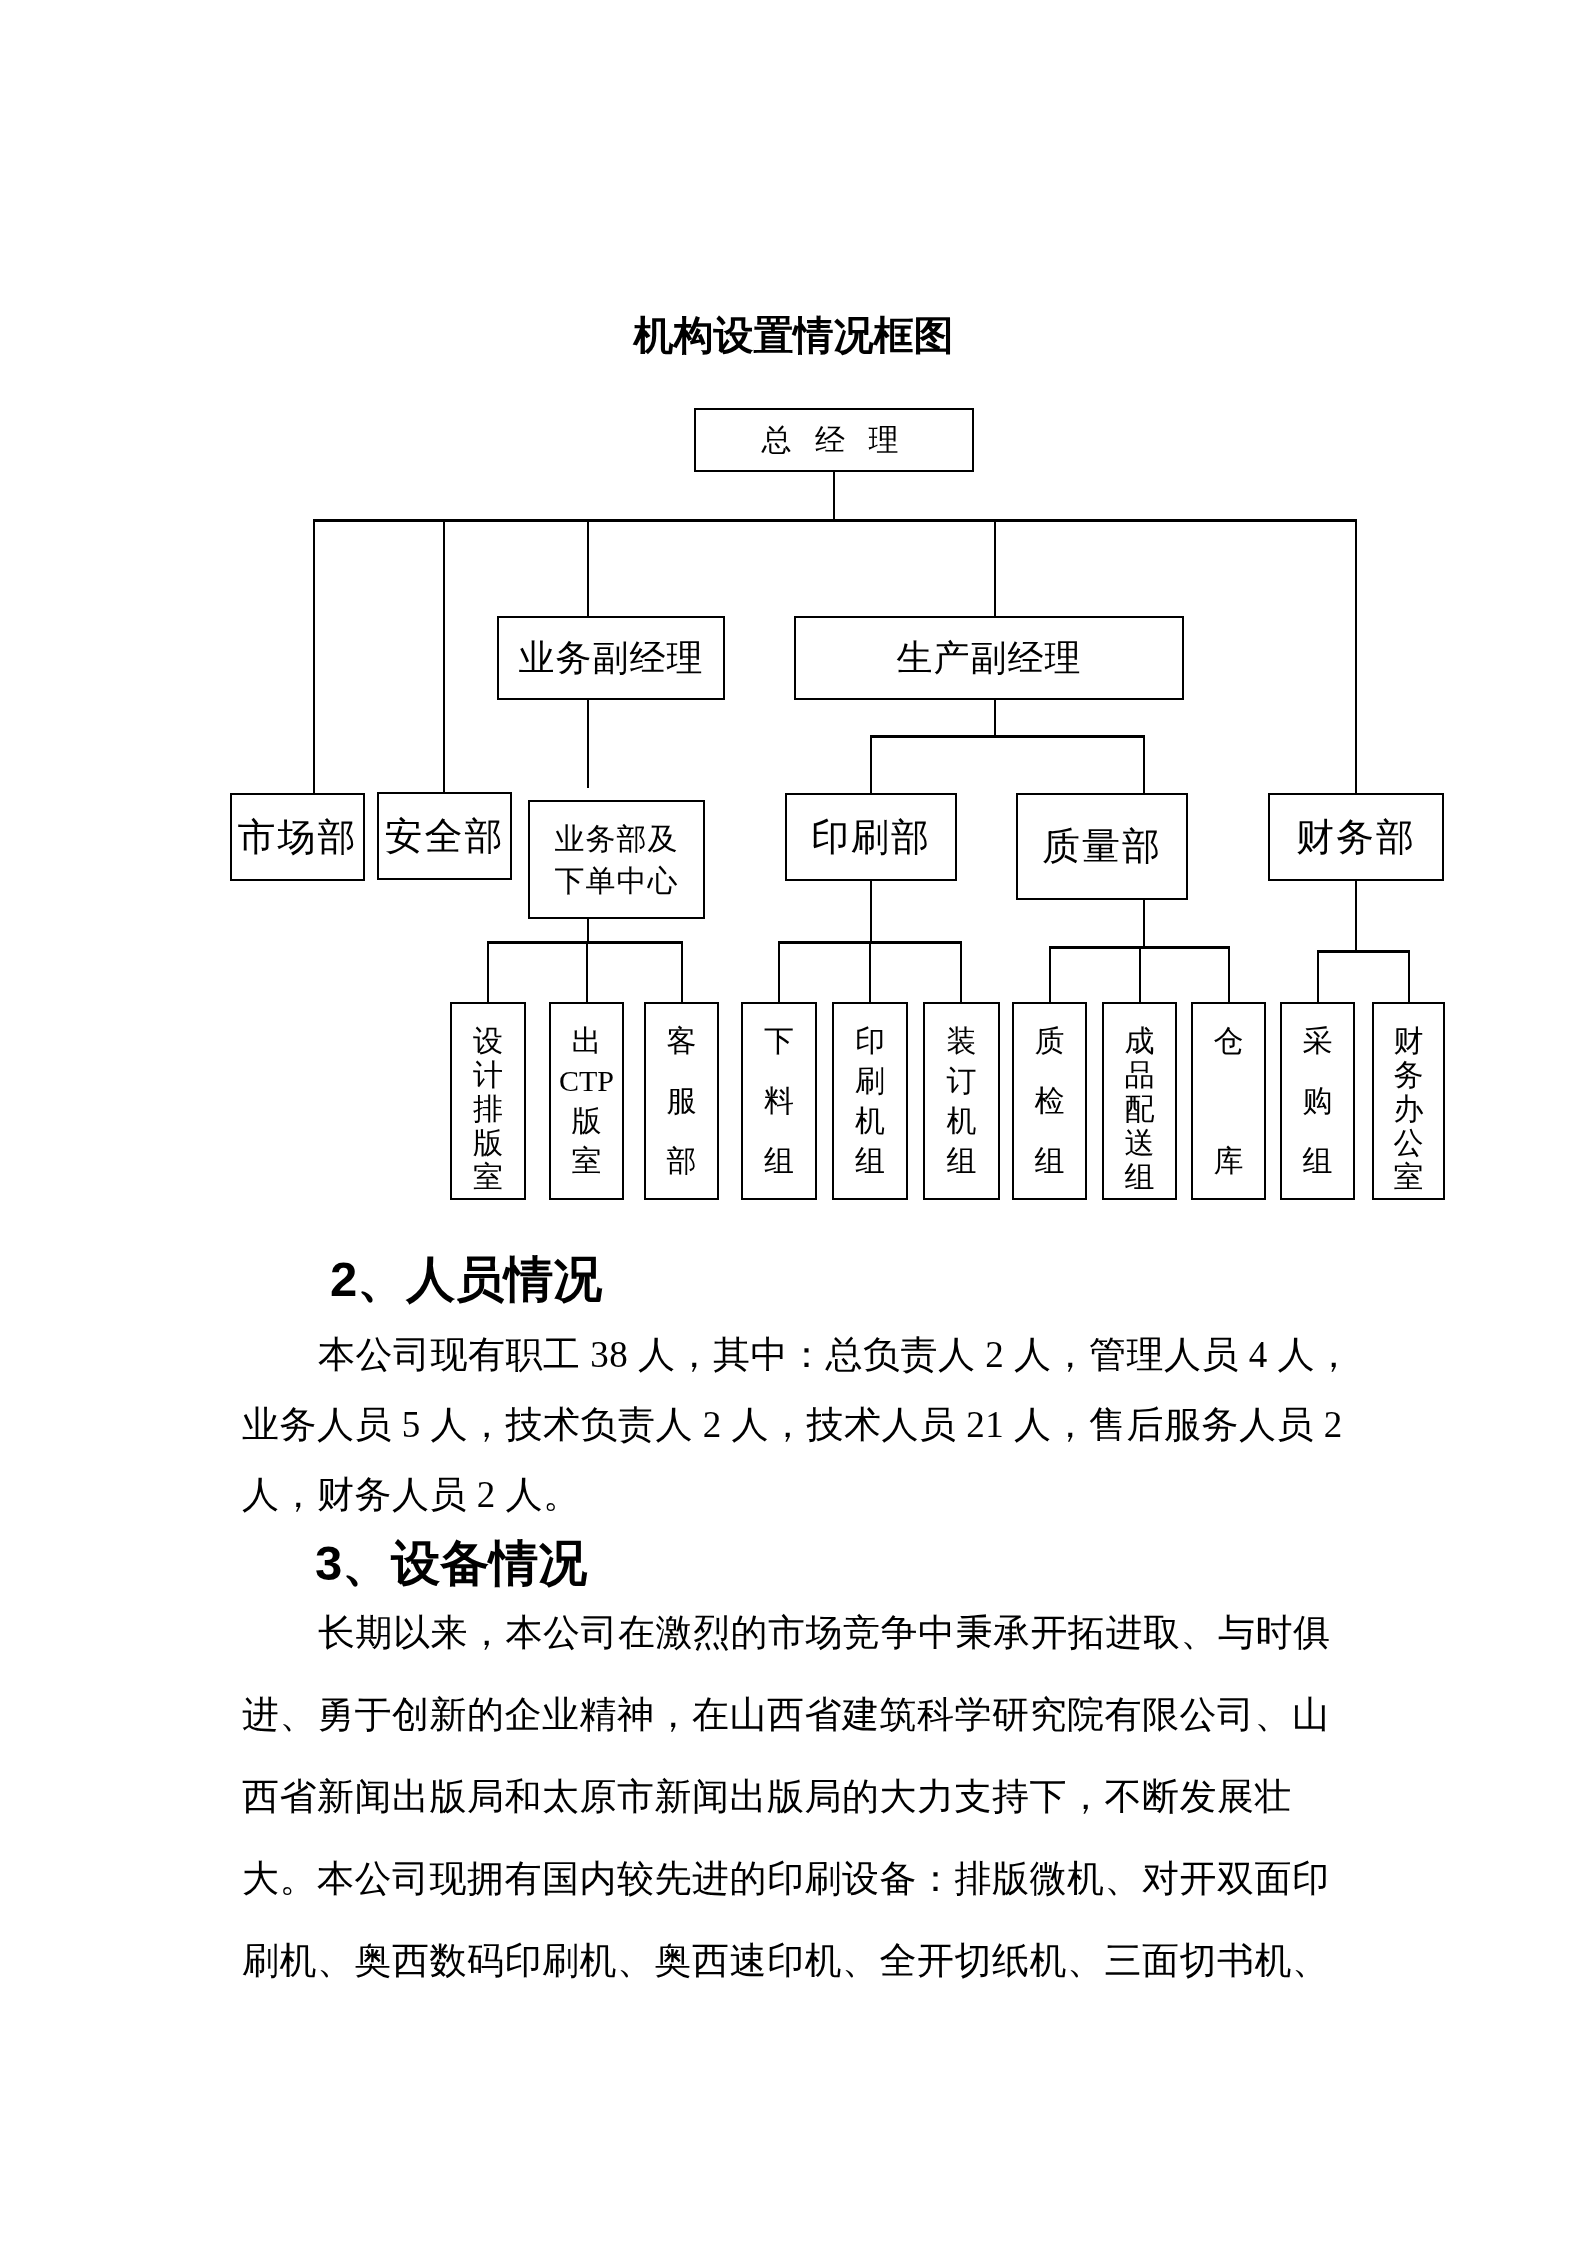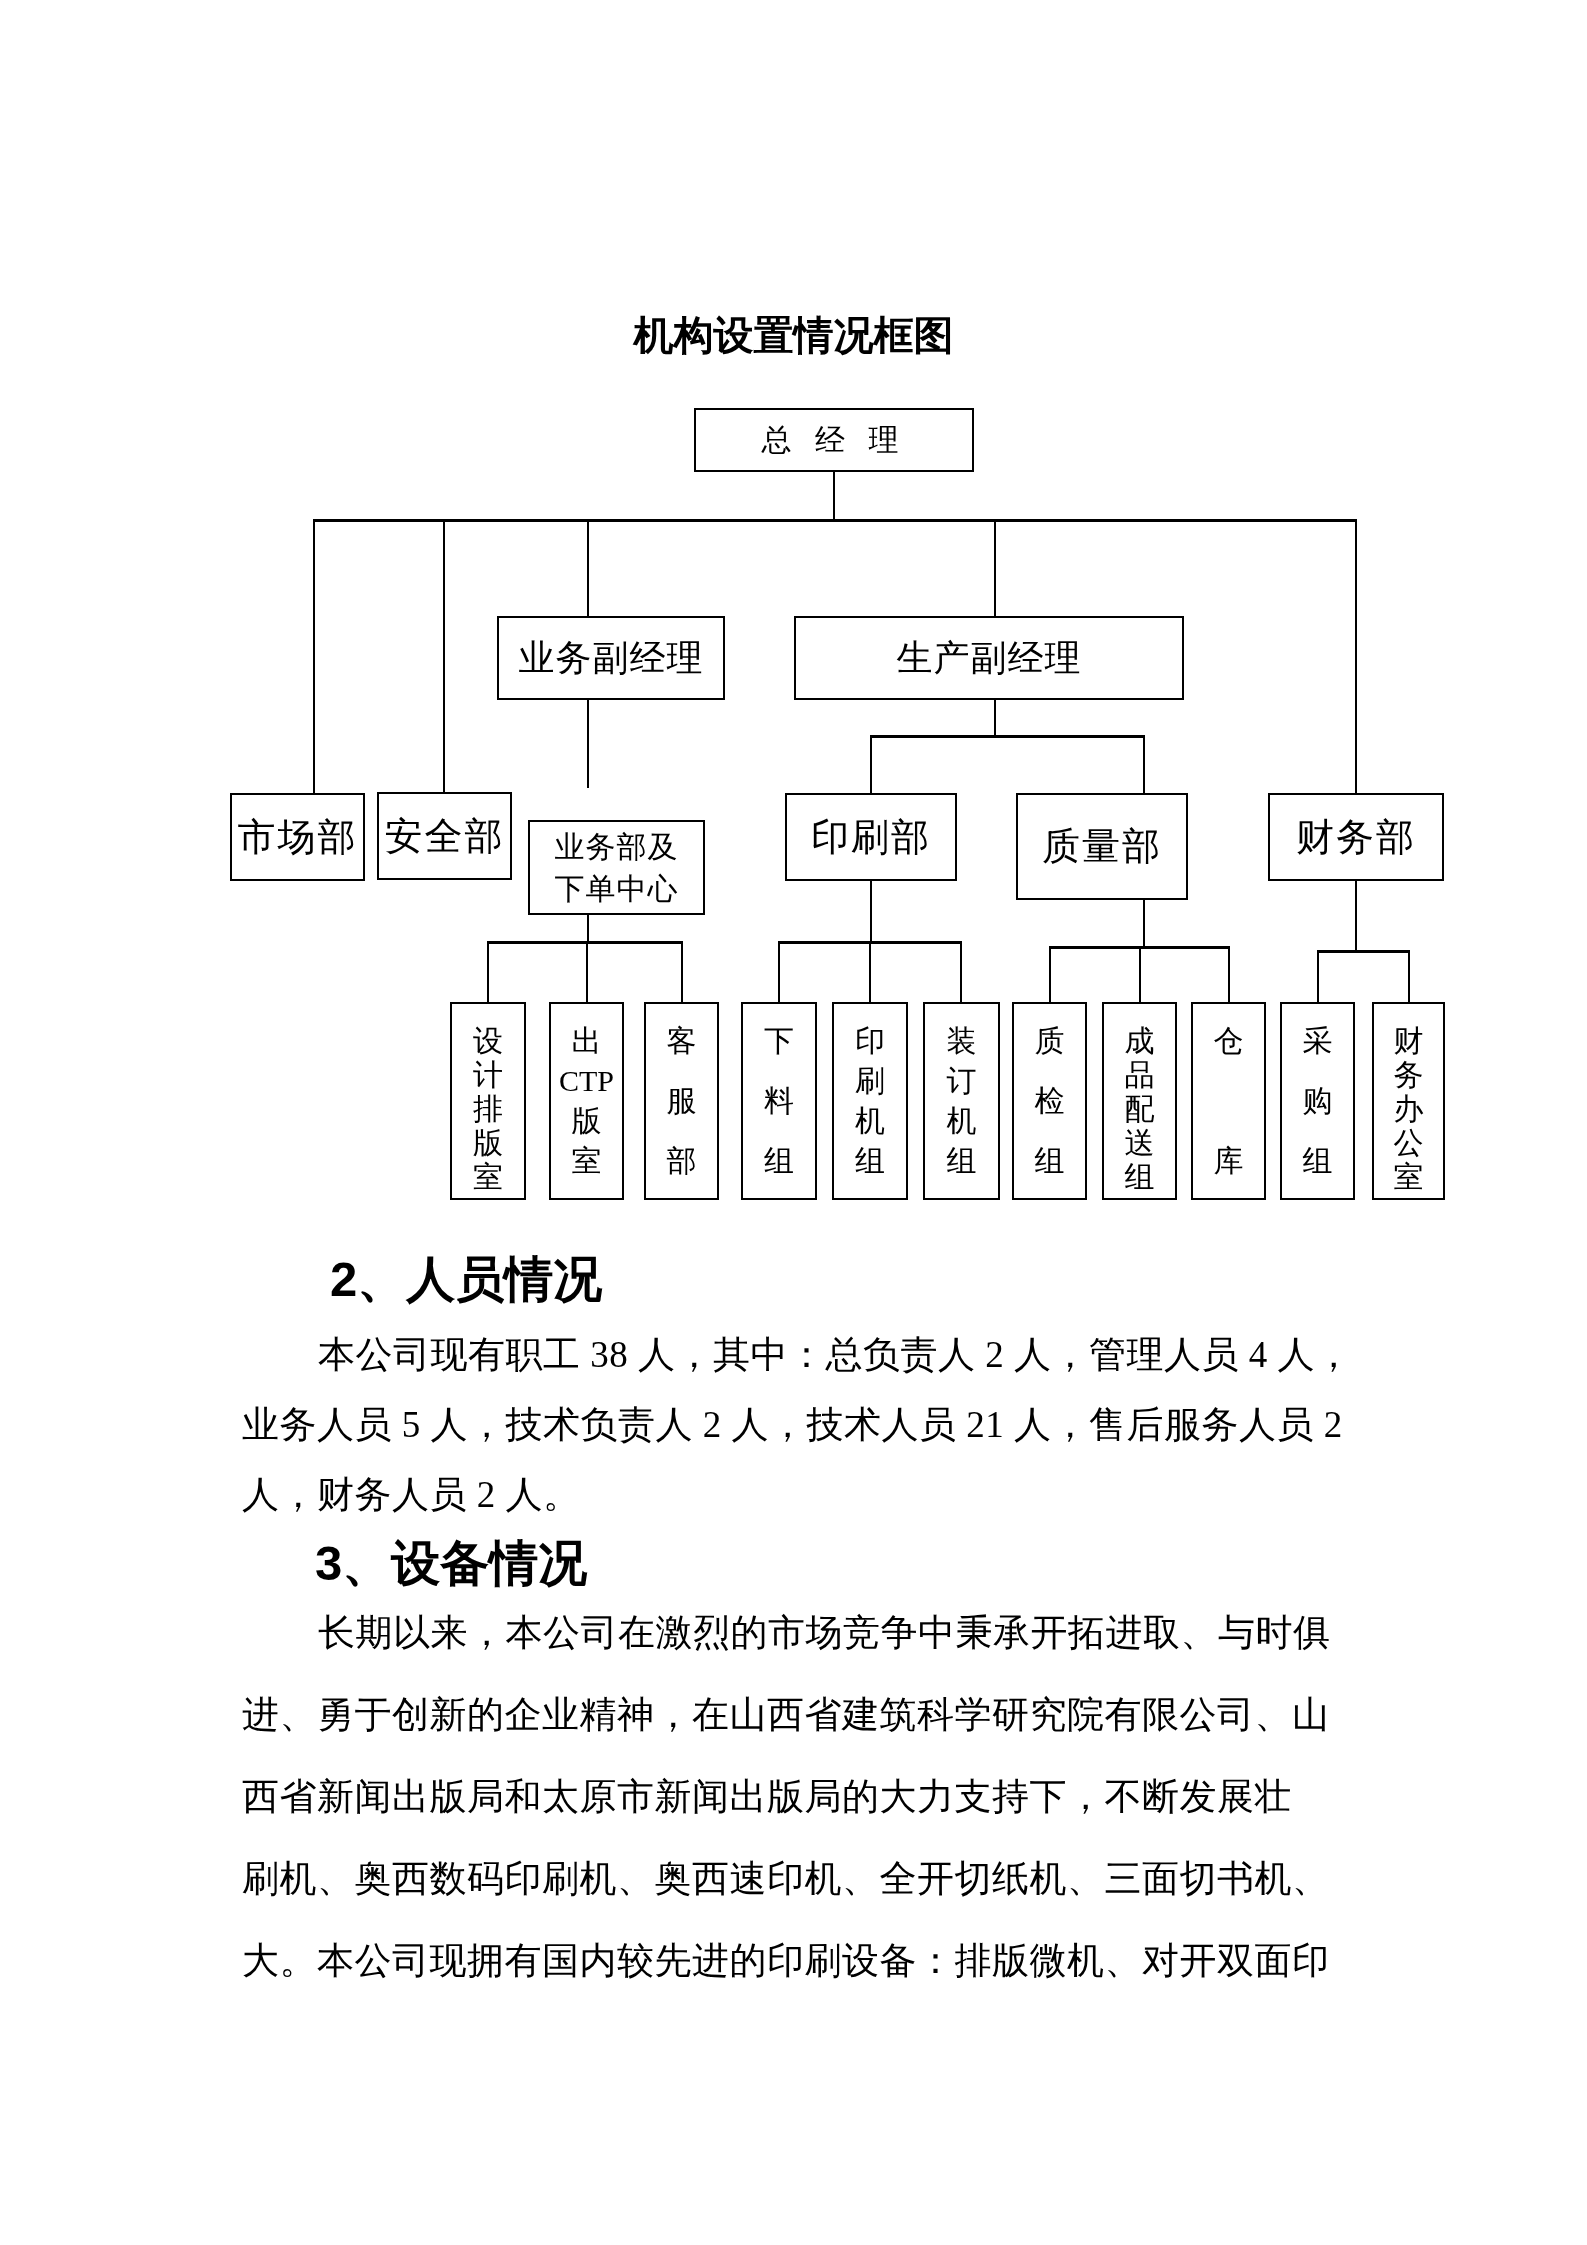--- a/index.html
+++ b/index.html
@@ -114,21 +114,21 @@
     <div class="box" style="left:794px;top:616px;width:390px;height:84px">
       <span class="l2-lbl">生产副经理</span>
     </div>
 
     <div class="box" style="left:230px;top:793px;width:135px;height:88px">
       <span class="lbl">市场部</span>
     </div>
     <div class="box" style="left:377px;top:792px;width:135px;height:88px">
       <span class="lbl">安全部</span>
     </div>
-    <div class="box" style="left:528px;top:820px;width:177px;height:95px">
+    <div class="box" style="left:528px;top:800px;width:177px;height:119px">
       <span class="two-line">业务部及
 下单中心</span>
     </div>
     <div class="box" style="left:785px;top:793px;width:172px;height:88px">
       <span class="lbl">印刷部</span>
     </div>
     <div class="box" style="left:1016px;top:793px;width:172px;height:107px">
       <span class="lbl">质量部</span>
     </div>
     <div class="box" style="left:1268px;top:793px;width:176px;height:88px">
@@ -177,17 +177,17 @@
     <div class="tline">业务人员 5 人，技术负责人 2 人，技术人员 21 人，售后服务人员 2</div>
     <div class="tline">人，财务人员 2 人。</div>
   </div>
 
   <div class="sec-heading" style="left:315px;top:1540px">3、设备情况</div>
 
   <div class="para para2" style="top:1592px">
     <div class="tline indent">长期以来，本公司在激烈的市场竞争中秉承开拓进取、与时俱</div>
     <div class="tline">进、勇于创新的企业精神，在山西省建筑科学研究院有限公司、山</div>
     <div class="tline">西省新闻出版局和太原市新闻出版局的大力支持下，不断发展壮</div>
+    <div class="tline">大。本公司现拥有国内较先进的印刷设备：排版微机、对开双面印</div>
     <div class="tline">刷机、奥西数码印刷机、奥西速印机、全开切纸机、三面切书机、</div>
-    <div class="tline">大。本公司现拥有国内较先进的印刷设备：排版微机、对开双面印</div>
   </div>
 
 </div>
 
 </body></html>

